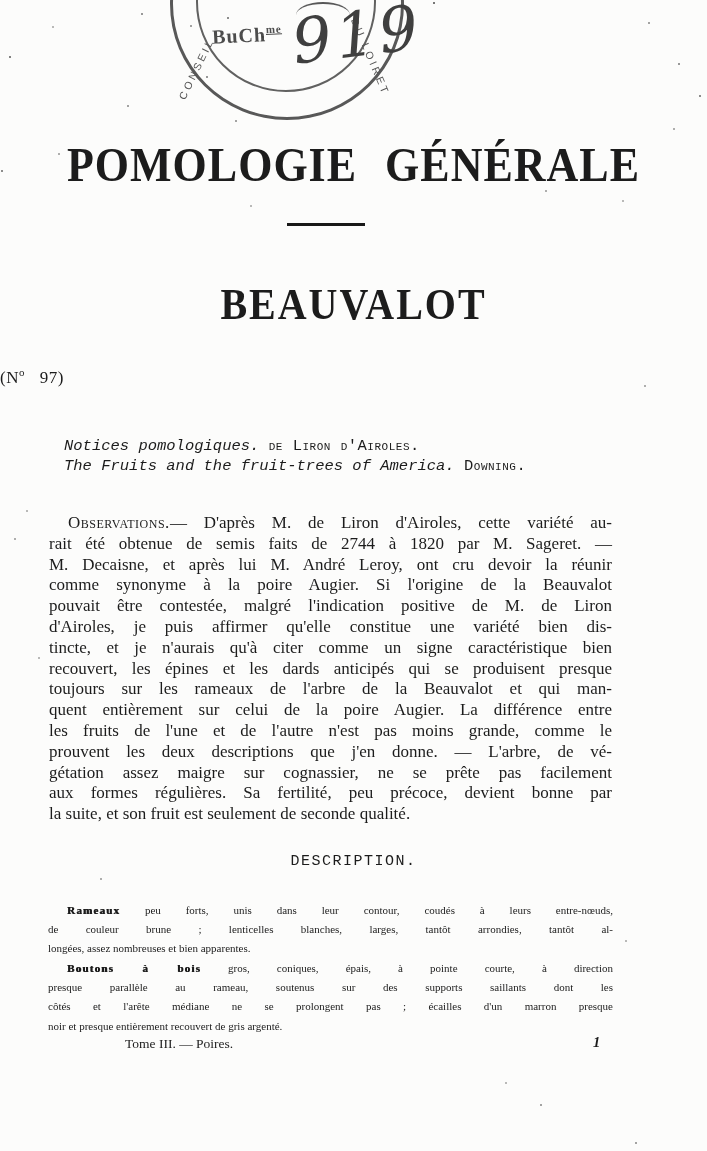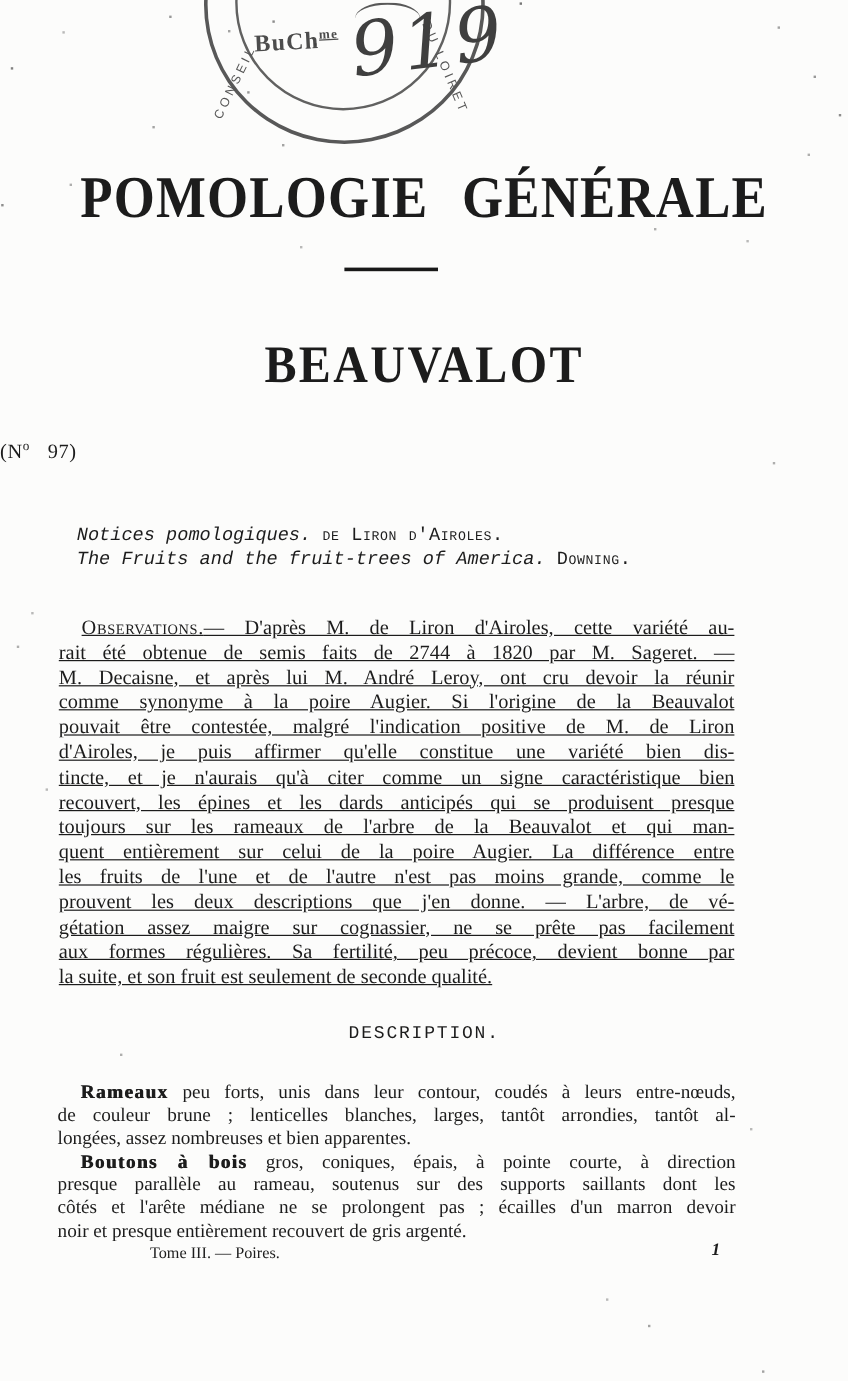--- a/index.html
+++ b/index.html
@@ -53,27 +53,27 @@
     transform-origin:top center; }
   .number-line { position:absolute; top:366px; left:0; width:100%; text-align:left;
     font-size:17px; letter-spacing:.5px; word-spacing:10px; }
   .number-line sup { font-size:11px; }
   
   .refs { position:absolute; top:437px; left:64px; font-size:15.5px; line-height:19.5px;font-family:Liberation Mono, monospace; }
   .it { font-style:italic; }
   .sc { font-variant:small-caps; letter-spacing:.5px; }
   
   .obs { position:absolute; top:513px; left:49px; width:563px;
-    font-size:17px; line-height:20.8px;text-decoration:underline; }
+    font-size:17px; line-height:20.8px; }
   .tline { text-align:justify; text-align-last:justify; white-space:normal; }
   .tline.tlast { text-align-last:left; }
   .sc-label { font-variant:small-caps; letter-spacing:.5px; }
   .desc-head { position:absolute; top:853px; left:0; width:100%; text-align:center;
     font-size:15px; letter-spacing:1.5px;font-family:Liberation Mono, monospace; }
-  .desc-p { position:absolute; left:48px; width:565px; font-size:16px; line-height:19.2px; }
+  .desc-p { position:absolute; left:48px; width:565px; font-size:11px; line-height:19.2px; }
   .desc-p.p1 { top:901px; }
   .desc-p.p2 { top:959px; }
   .fat-lead { font-weight:bold; letter-spacing:1.2px; text-shadow:.6px 0 0 currentColor; }
   
   .footer-left { position:absolute; top:1036px; left:88px; font-size:13.5px;margin-left:37px; }
   .footer-page { position:absolute; top:1034px; left:593px; font-size:14.5px;
     font-style:italic; font-weight:bold; }
 </style>
 </head>
 <body>
@@ -126,20 +126,20 @@
   <div class="desc-head">DESCRIPTION.</div>
 
   <div class="desc-p p1">
       <div class="tline" style="text-indent: 19px;"><span class="fat-lead">Rameaux</span> peu forts, unis dans leur contour, coudés à leurs entre-nœuds,</div>
       <div class="tline">de couleur brune ; lenticelles blanches, larges, tantôt arrondies, tantôt al-</div>
       <div class="tline tlast">longées, assez nombreuses et bien apparentes.</div>
     </div>
   <div class="desc-p p2">
       <div class="tline" style="text-indent: 19px;"><span class="fat-lead">Boutons à bois</span> gros, coniques, épais, à pointe courte, à direction</div>
       <div class="tline">presque parallèle au rameau, soutenus sur des supports saillants dont les</div>
-      <div class="tline">côtés et l'arête médiane ne se prolongent pas ; écailles d'un marron devoir</div>
+      <div class="tline">côtés et l'arête médiane ne se prolongent pas ; écailles d'un marron presque</div>
       <div class="tline tlast">noir et presque entièrement recouvert de gris argenté.</div>
     </div>
 
   <div class="footer-left">Tome III. — Poires.</div>
   <div class="footer-page">1</div>
 
 </div>
 
 </body></html>

